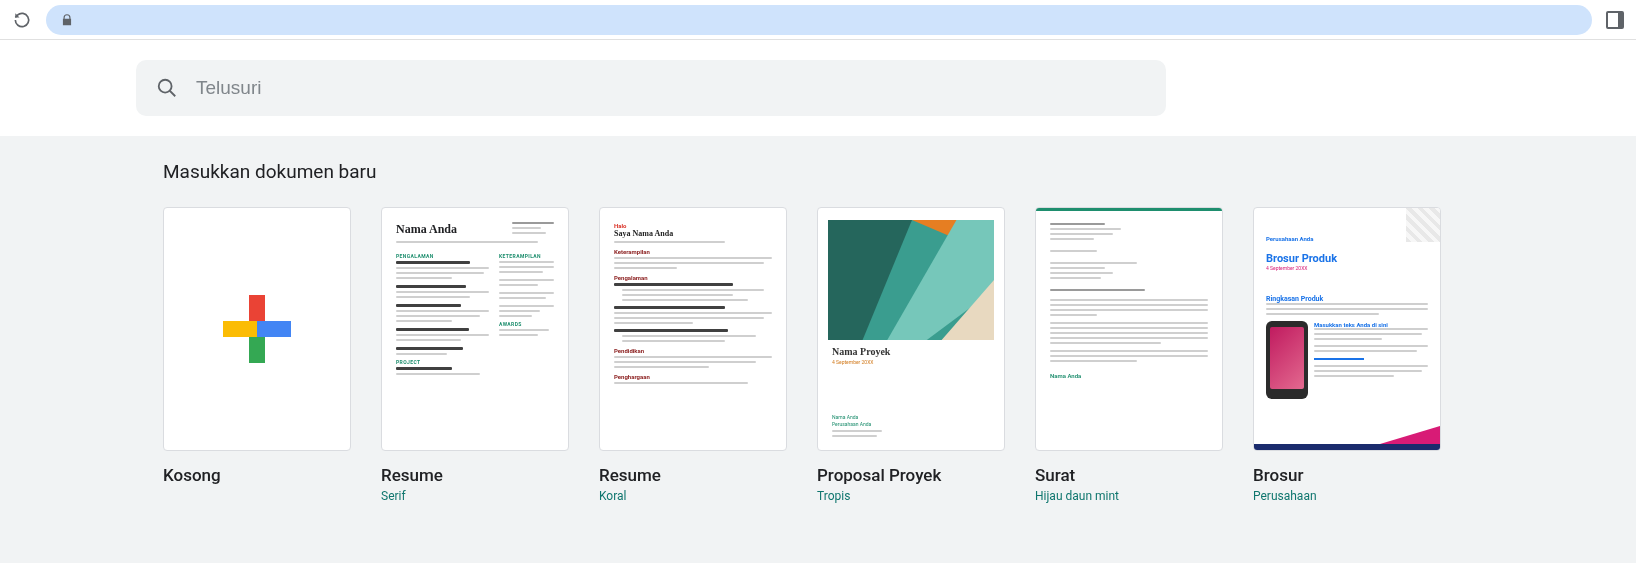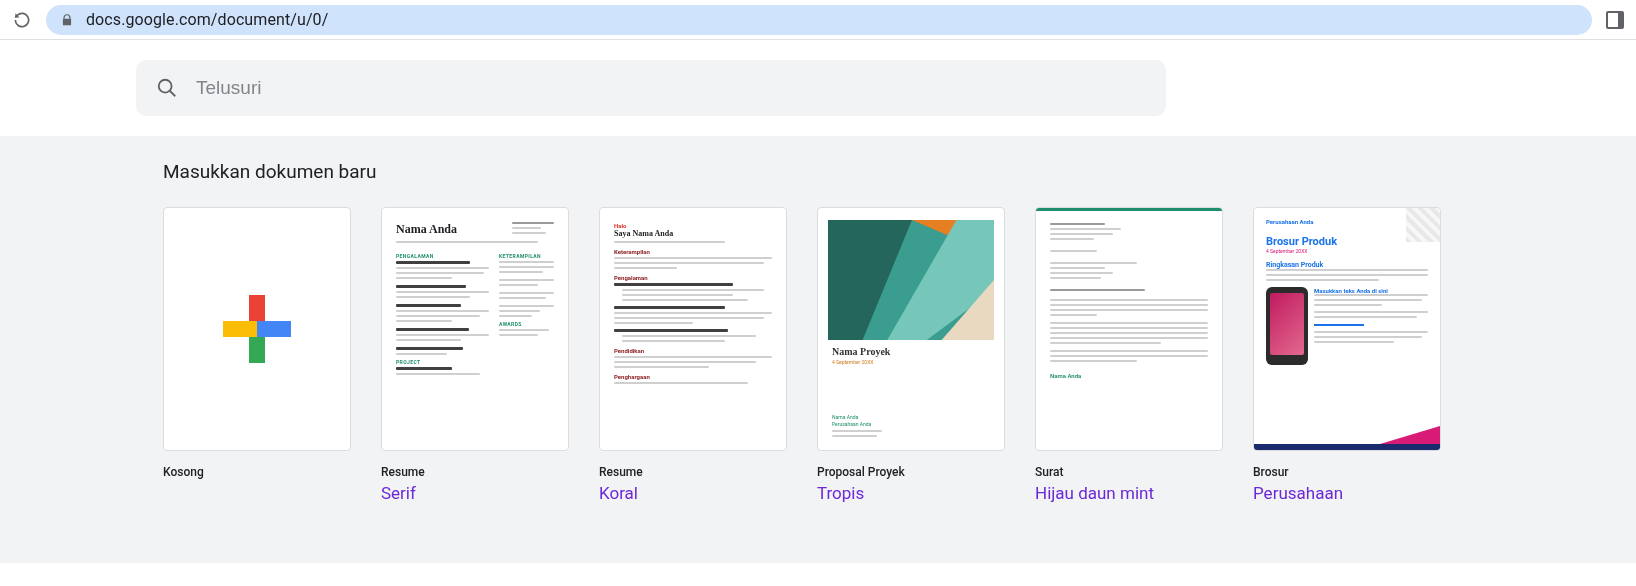--- a/index.html
+++ b/index.html
@@ -30,22 +30,22 @@
   .gallery-title { font-size: 19px; font-weight: 400; color: #202124; }
   .gallery-actions { display: flex; align-items: center; gap: 28px; color: #5f6368; }
   .gallery-link { display: flex; align-items: center; gap: 10px; font-size: 18px; cursor: pointer; }
   .unfold-icon { width: 18px; height: 18px; }
   .kebab { display: flex; flex-direction: column; gap: 4px; padding: 6px; cursor: pointer; }
   .kebab span { width: 5px; height: 5px; background: #5f6368; border-radius: 50%; }
 
   .template-row { display: flex; gap: 30px; }
   .template-card { width: 188px; cursor: pointer; }
   .thumb { width: 188px; height: 244px; background: #fff; border: 1px solid #dadce0; border-radius: 4px; overflow: hidden; position: relative; }
-  .template-title { font-size: 12px; font-weight: 500; color: #202124; margin-top: 14px; }
-  .template-subtitle { font-size: 17px; color: #6d28d9; margin-top: 4px; }
+  .template-title { font-size: 17px; font-weight: 500; color: #202124; margin-top: 14px; }
+  .template-subtitle { font-size: 12px; color: #0f766e; margin-top: 4px; }
 
   
   .plus-wrap { position: absolute; top: 50%; left: 50%; transform: translate(-50%, -50%); width: 68px; height: 68px; }
   .pv-top { position:absolute; left:26px; top:0; width:16px; height:34px; background:#EA4335;}
   .pv-bot { position:absolute; left:26px; top:34px; width:16px; height:34px; background:#34A853;}
   .ph-left { position:absolute; top:26px; left:0; width:34px; height:16px; background:#FBBC04;}
   .ph-right{ position:absolute; top:26px; left:34px; width:34px; height:16px; background:#4285F4;}
 
   
   .line { height: 2px; background: #cfcfcf; border-radius: 1px; margin-bottom: 3px; }
@@ -70,24 +70,24 @@
 
   
   .prop-stripe { height:120px; position:relative; overflow:hidden; margin:12px 10px 6px; }
   .prop-title { font-family:Georgia,serif; font-size:10px; font-weight:700; color:#333; margin:6px 14px 0;}
   .prop-date { font-size:5px; color:#d27b1e; margin:2px 14px 0;}
   .prop-foot { position:absolute; bottom:10px; left:14px; font-size:5px; color:#1e8e6e; line-height:1.4;}
 
   
   .bro-corner { position:absolute; top:0; right:0; width:34px; height:34px;
     background: repeating-linear-gradient(45deg,#e8e8e8 0 4px,#f7f7f7 4px 8px); }
-  .bro-pad { padding:10px 12px; }
+  .bro-pad { padding:27px 12px; }
   .bro-co { color:#1a73e8; font-size:6px; font-weight:700;}
   .bro-h1 { color:#1a73e8; font-size:11px; font-weight:700; margin-top:10px;}
-  .bro-h2 { color:#1a73e8; font-size:7px; font-weight:700; margin-top:7px;}
+  .bro-h2 { color:#1a73e8; font-size:7px; font-weight:700; margin-top:24px;}
   .bro-row { display:flex; gap:6px; margin-top:6px; align-items:flex-start;}
   .phone-mock { width:42px; height:78px; background:#2b2b2b; border-radius:6px; position:relative; flex:0 0 42px;}
   .phone-screen { position:absolute; top:6px; bottom:10px; left:4px; right:4px; background:linear-gradient(135deg,#c01b5f,#e3698f); border-radius:2px;}
   .bro-bottom { position:absolute; bottom:0; left:0; right:0; height:24px;}
   .bro-b1 { position:absolute; bottom:0; left:0; right:0; height:6px; background:#1a2b6d;}
   .bro-b2 { position:absolute; bottom:6px; right:0; width:0; height:0;
     border-bottom:18px solid #d81b76; border-left:60px solid transparent;}
 
   svg { display:block; }
 </style>
@@ -98,21 +98,20 @@
   <div>
     <svg class="reload-icon" viewBox="0 0 24 24">
       <path fill="none" stroke="currentColor" stroke-width="2" d="M4 12a8 8 0 1 0 2.5-5.8L4 9"></path>
       <path fill="currentColor" d="M4 4v5h5z"></path>
     </svg>
   </div>
   <div class="address-bar">
     <svg class="lock-icon" viewBox="0 0 24 24">
       <path fill="currentColor" d="M6 10V8a6 6 0 1 1 12 0v2h1v11H5V10h1zm2 0h8V8a4 4 0 1 0-8 0v2z"></path>
     </svg>
-    <span class="url-text">docs.google.com/document/u/0/</span>
   </div>
   <div>
     <div class="panel-icon"></div>
   </div>
 </div>
 
 <div class="app-header">
   <div class="search-wrap">
     <svg class="search-icon" viewBox="0 0 24 24">
       <circle cx="10" cy="10" r="7" fill="none" stroke="currentColor" stroke-width="2"></circle>

